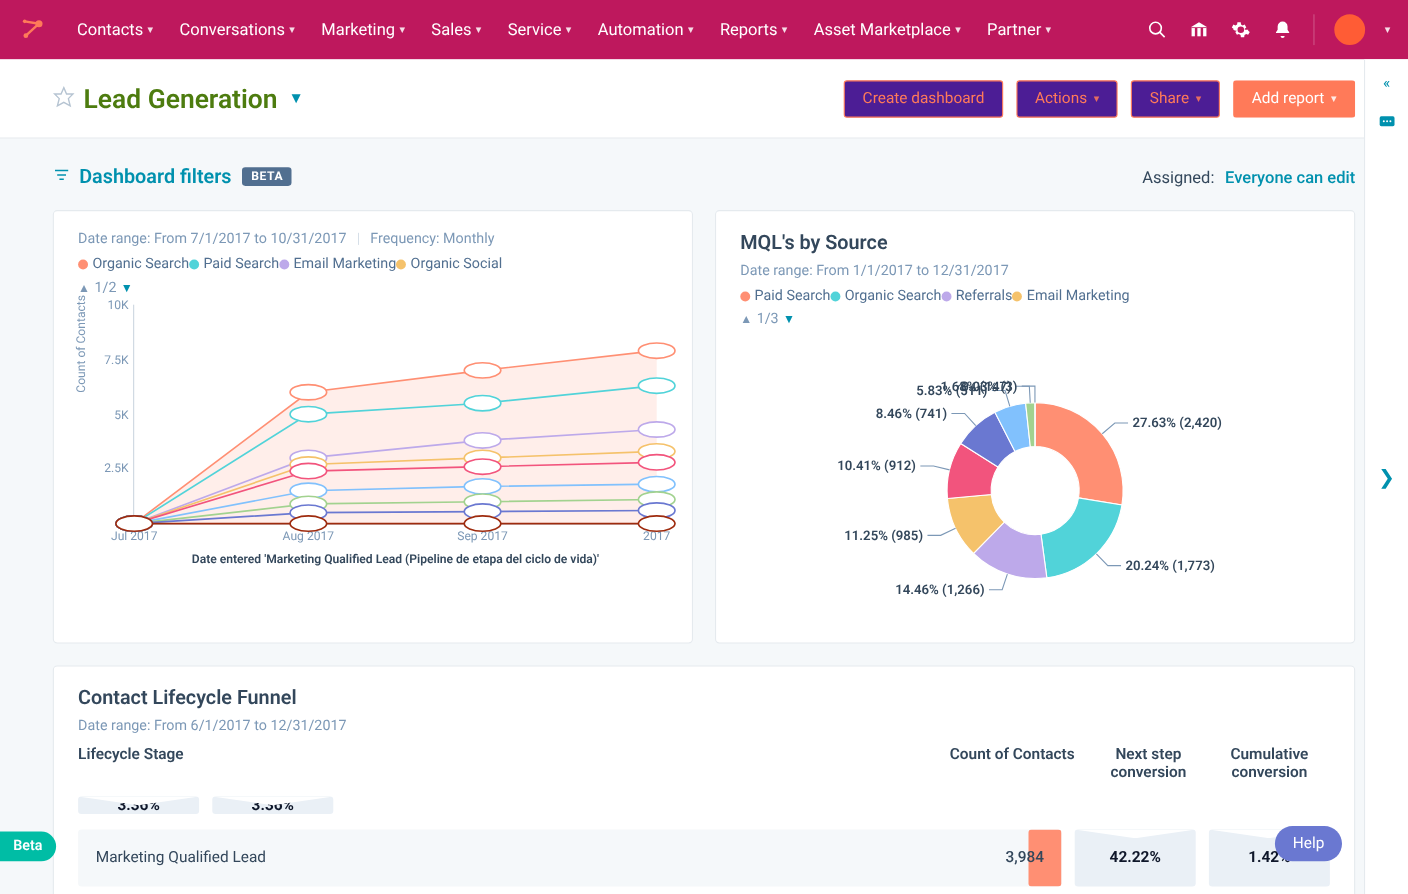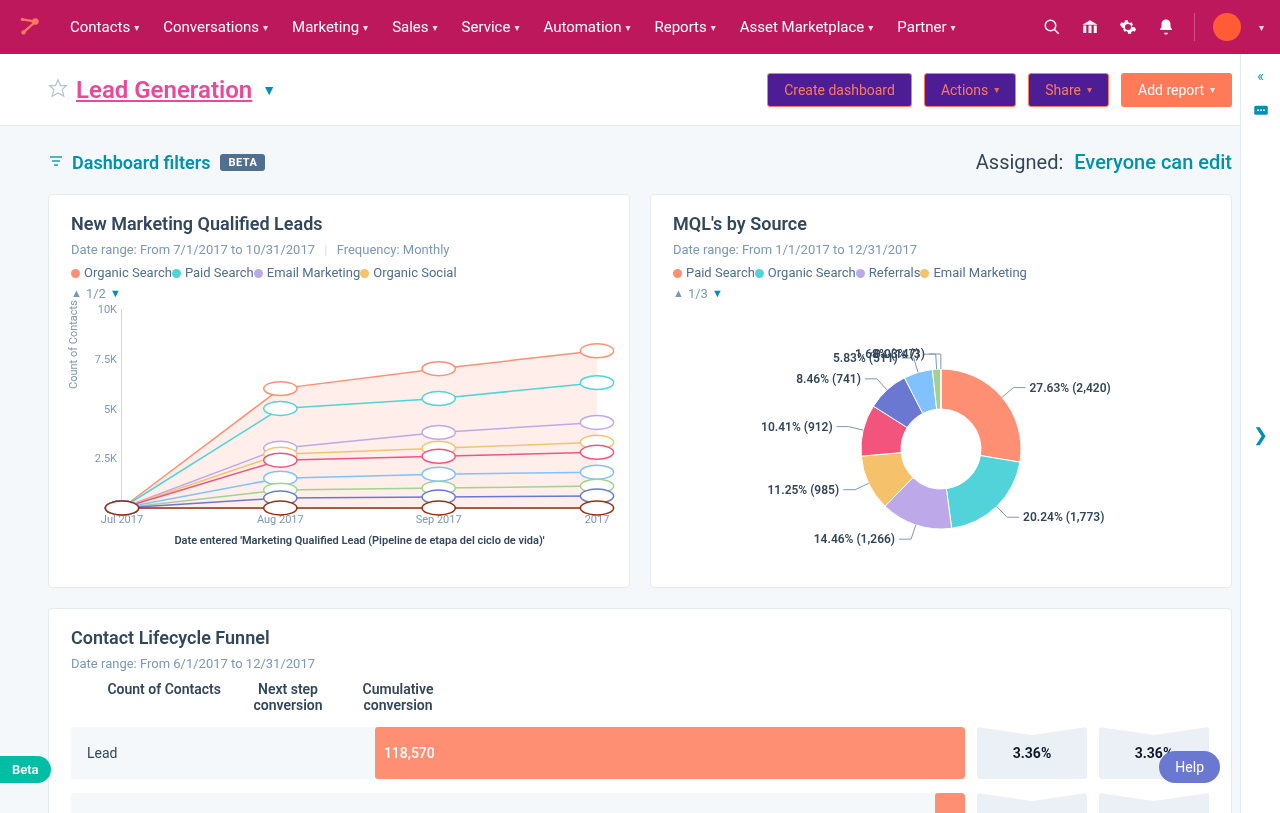--- a/index.html
+++ b/index.html
@@ -13,34 +13,34 @@
 .nav-item { color: #fff; font-size: 15px; padding: 8px 10px; cursor: pointer; display: flex; align-items: center; gap: 4px; }
 .chev { font-size: 10px; opacity: .85; }
 .nav-right { margin-left: auto; display: flex; align-items: center; gap: 18px; }
 .nav-ic { width: 20px; height: 20px; display: flex; align-items: center; justify-content: center; color: #fff; cursor: pointer; }
 .avatar { width: 28px; height: 28px; border-radius: 50%; background: #ff5c35; display: inline-block; }
 .nav-divider { width: 1px; height: 28px; background: rgba(255,255,255,.25); }
 
 
 .header { background: #fff; height: 72px; display: flex; align-items: center; padding: 0 48px; border-bottom: 1px solid #e5eaee; }
 .star-ic { color: #b6c4d2; margin-right: 8px; cursor: pointer; }
-.page-title { color: #ec4899; font-size: 24px; font-weight: 600; margin-right: 10px; text-decoration: underline; }
+.page-title { color: #4d7c0f; font-size: 24px; font-weight: 600; margin-right: 10px; }
 .title-chev { color: #0091ae; cursor: pointer; }
 .header-right { margin-left: auto; display: flex; gap: 12px; }
 .btn { padding: 8px 16px; border-radius: 3px; font-size: 14px; cursor: pointer; display: flex; align-items: center; gap: 6px; border: 1px solid transparent; }
 .btn-outline { border-color: #ff7a59; color: #ff7a59; background: #4c1d95; }
 .btn-primary { background: #ff7a59; color: #fff; }
 
 
 .dash-body { padding: 24px 48px; }
 .filters-row { display: flex; align-items: center; margin-bottom: 20px; }
 .filter-ic { color: #0091ae; margin-right: 8px; }
 .filters-label { color: #0091ae; font-weight: 600; font-size: 18px; }
 .beta-badge { background: #516f90; color: #fff; font-size: 11px; font-weight: 700; letter-spacing: .5px; padding: 2px 8px; border-radius: 3px; margin-left: 10px; }
-.assigned { margin-left: auto; font-size: 20px; }
+.assigned { margin-left: auto; font-size: 15px; }
 .assigned-link { color: #0091ae; font-weight: 500; margin-left: 6px; cursor: pointer; }
 
 .cards-row { display: flex; gap: 20px; margin-bottom: 20px; }
 .card { background: #fff; border-radius: 4px; flex: 1; padding: 18px 22px; border: 1px solid #e5eaee; }
 .card-title { font-size: 18px; font-weight: 600; color: #33475b; margin-bottom: 8px; }
 .card-sub { font-size: 13px; color: #7c98b6; margin-bottom: 8px; }
 .card-sub .sep { margin: 0 6px; color: #d6dfe8; }
 .legend { display: flex; flex-wrap: wrap; font-size: 13px; color: #516f90; margin-bottom: 6px; }
 .swatch { width: 9px; height: 9px; border-radius: 50%; display: inline-block; margin-right: 4px; vertical-align: middle; }
 .pager { display: flex; align-items: center; gap: 4px; color: #7c98b6; font-size: 13px; margin-bottom: 8px; }
@@ -203,21 +203,20 @@
     <span class="beta-badge">BETA</span>
     <span class="assigned">
       <span>Assigned:</span>
       <span class="assigned-link">Everyone can edit</span>
     </span>
   </div>
 
   <div class="cards-row">
 
     <div class="card">
-      <div class="card-title">New Marketing Qualified Leads</div>
       <div class="card-sub">
         <span>Date range: From 7/1/2017 to 10/31/2017</span>
         <span class="sep">|</span>
         <span>Frequency: Monthly</span>
       </div>
       <div class="legend" id="line-legend">
           <span><span class="swatch" style="background:#ff8f73"></span>Organic Search</span>
           <span><span class="swatch" style="background:#51d3d9"></span>Paid Search</span>
           <span><span class="swatch" style="background:#bda9ea"></span>Email Marketing</span>
           <span><span class="swatch" style="background:#f5c26b"></span>Organic Social</span>
@@ -337,31 +336,27 @@
             <text x="173.85077441032098" y="49.00011720152817" text-anchor="end">0.03% (3)</text>
           </svg>
       </div>
     </div>
   </div>
 
   <div class="card-wide">
     <div class="card-title">Contact Lifecycle Funnel</div>
     <div class="card-sub">Date range: From 6/1/2017 to 12/31/2017</div>
     <div class="funnel-head-row">
+      <div class="fh-stage">Lifecycle Stage</div>
       <div class="fh-col" style="width:150px;text-align:right;margin-right:12px">Count of Contacts</div>
       <div class="fh-col">Next step conversion</div>
       <div class="fh-col">Cumulative conversion</div>
     </div>
     <div id="funnel-rows">
         <div class="funnel-row">
-          <div class="funnel-bar-wrap">
-            <div class="funnel-bar" style="width: 66%; left: 34%;"></div>
-            <span class="funnel-label">Lead</span>
-            <span class="funnel-value white" style="position: absolute; left: 35%; color: rgb(255, 255, 255);">118,570</span>
-          </div>
           <div class="conv-box">3.36%</div>
           <div class="conv-box">3.36%</div>
         </div>
         <div class="funnel-row">
           <div class="funnel-bar-wrap">
             <div class="funnel-bar" style="width: 3.36%; left: 96.64%;"></div>
             <span class="funnel-label">Marketing Qualified Lead</span>
             <span class="funnel-value">3,984</span>
           </div>
           <div class="conv-box">42.22%</div>

